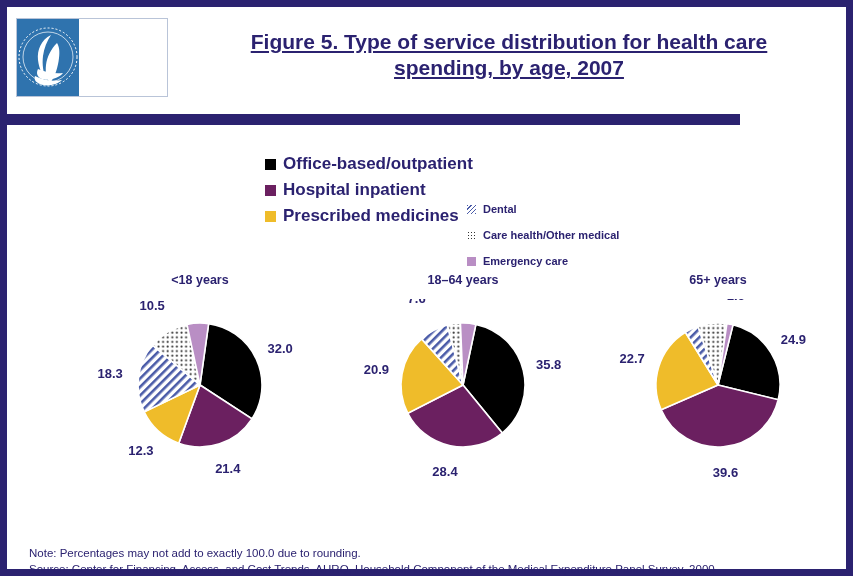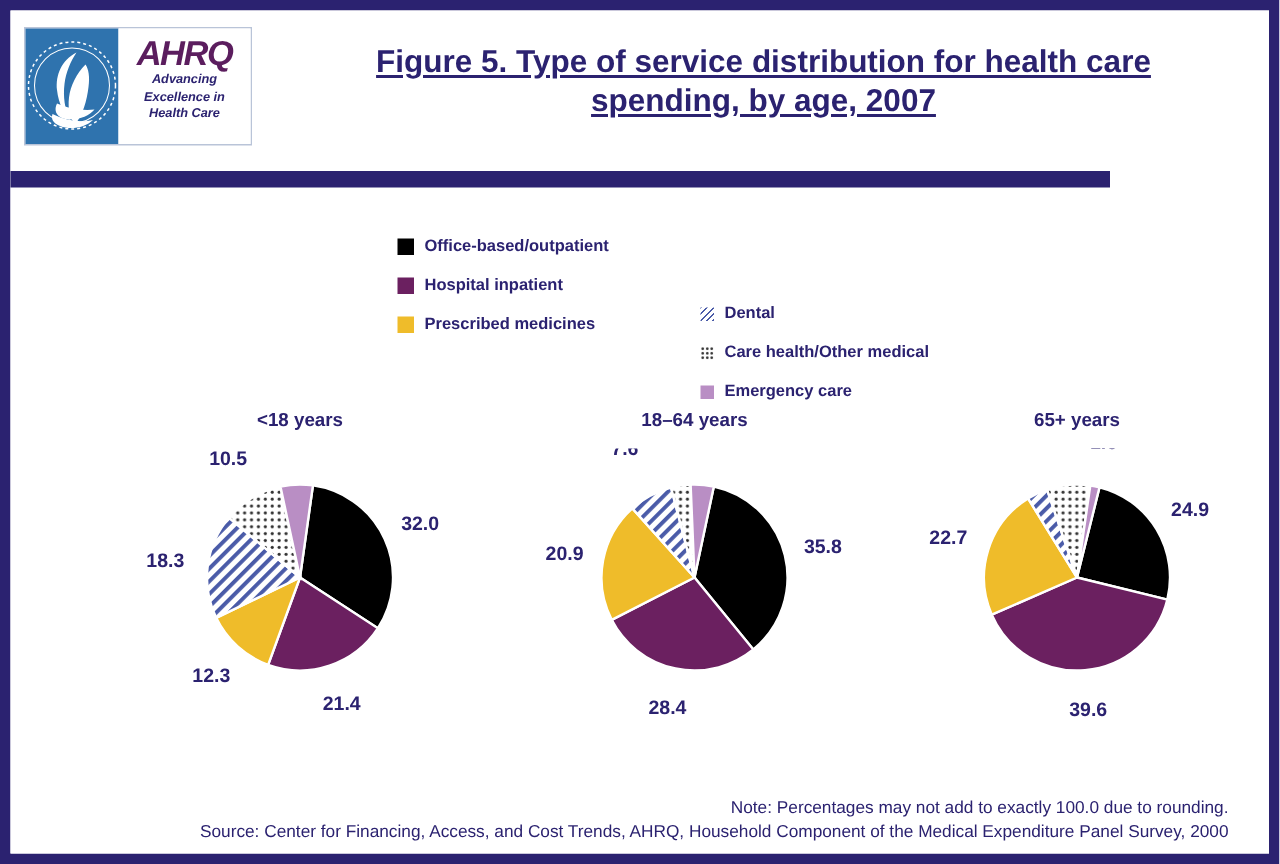--- a/index.html
+++ b/index.html
@@ -112,21 +112,21 @@
   .swatch {
     width: 11px; height: 11px;
     margin-right: 7px;
     flex: 0 0 auto;
     display: inline-block;
   }
   .swatch.sm { width: 9px; height: 9px; }
   .legend-label {
     font-family: "Liberation Sans", sans-serif;
     font-weight: bold;
-    font-size: 11px;
+    font-size: 17px;
     color: #2b2270;
     white-space: nowrap;
   }
   .legend-label.sm { font-size: 11px; }
 
   .sw-black   { background: #000000; }
   .sw-purple  { background: #6b2060; }
   .sw-gold    { background: #efbc2a; }
   .sw-lilac   { background: #b98ec4; }
   .sw-hatch   {
@@ -171,23 +171,22 @@
   .pie-label {
     font-family: "Liberation Sans", sans-serif;
     font-weight: bold;
     font-size: 13px;
     fill: #2b2270;
   }
 
   
   #footnotes {
     position: absolute;
-    left: 22px; top: 524px;
+    left: 22px; top: 538px;
     width: 790px;
-    text-align: right;
   }
   .footnote {
     font-family: "Liberation Sans", sans-serif;
     font-size: 11.5px;
     line-height: 16px;
     color: #2b2270;
     white-space: nowrap;
   }
 </style>
 </head>
@@ -201,26 +200,20 @@
       <div id="logo-box">
         <div id="logo-seal">
           <svg width="62" height="77" viewBox="0 0 62 77">
             <circle cx="31" cy="38" r="29" fill="none" stroke="#ffffff" stroke-width="1" stroke-dasharray="2 2"></circle>
             <circle cx="31" cy="38" r="25" fill="none" stroke="#ffffff" stroke-width="0.7"></circle>
             <path d="M34 16 C30 22 27 29 26 37 C25 45 26 54 30 62 C26 58 22 50 21 41 C20 31 24 21 34 16 Z" fill="#ffffff"></path>
             <path d="M40 24 C34 30 30 38 29 46 C28 54 30 60 33 64 C38 58 41 48 42 39 C43 32 42 27 40 24 Z" fill="#ffffff"></path>
             <path d="M21 50 C28 53 37 55 46 54 C42 59 33 62 25 60 C20 58 19 54 21 50 Z" fill="#ffffff"></path>
             <path d="M18 57 C26 61 36 63 45 61 C40 66 30 68 23 65 C18 63 17 60 18 57 Z" fill="#ffffff"></path>
           </svg>
-        </div>
-        <div id="logo-ahrq">
-          <div class="ahrq-word">AHRQ</div>
-          <div class="ahrq-tag">Advancing</div>
-          <div class="ahrq-tag">Excellence in</div>
-          <div class="ahrq-tag">Health Care</div>
         </div>
       </div>
 
       <div id="fig-title">
         <div>Figure 5. Type of service distribution for health care</div>
         <div>spending, by age, 2007</div>
       </div>
 
       <div id="header-rule"></div>
     </div>

